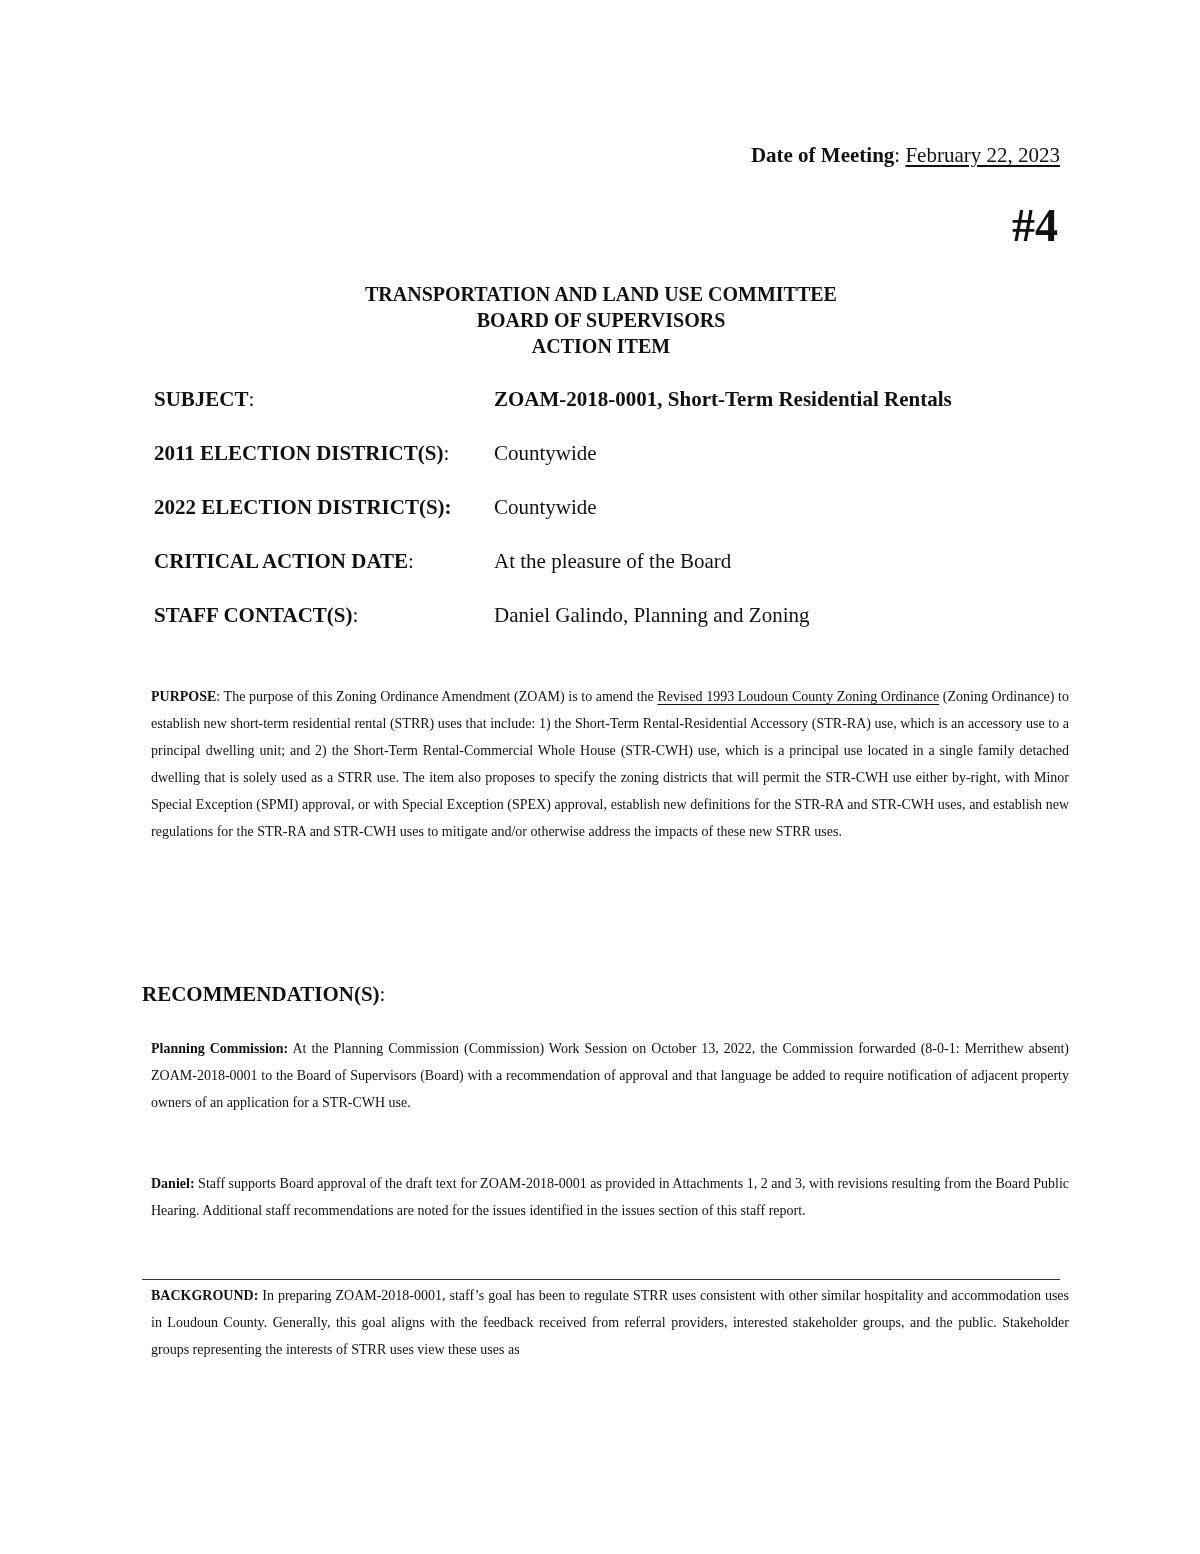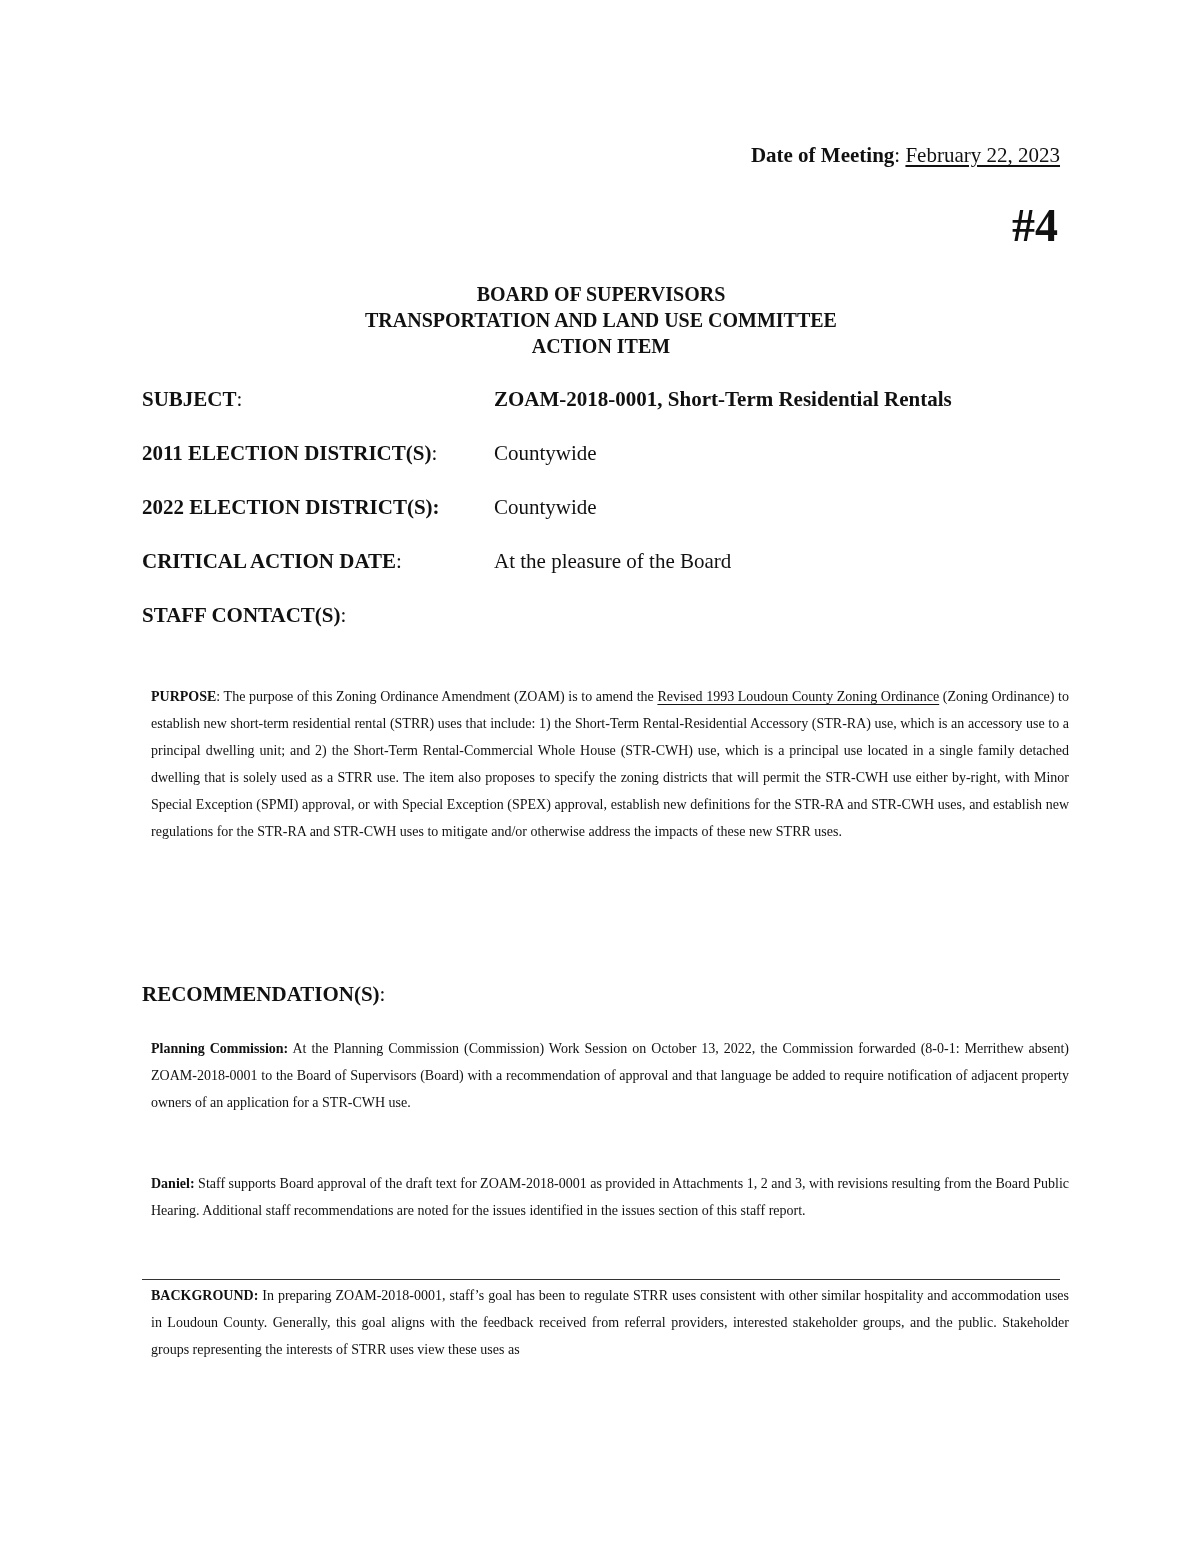--- a/index.html
+++ b/index.html
@@ -52,21 +52,21 @@
     .header-block div { white-space: nowrap; }
     .field-row {
       position: absolute;
       left: 0;
       width: 918px;
       font-size: 21px;
       line-height: 27px;
     }
     .field-label {
       position: absolute;
-      left: 0;
+      left: 12px;
       top: 0;
       white-space: nowrap;
     }
     .field-label .lbl { font-weight: bold; }
     .field-value {
       position: absolute;
       left: 352px;
       top: 0;
       white-space: nowrap;
     }
@@ -104,22 +104,22 @@
 
 <div class="page">
 
   <div class="meeting-date">
     <span class="label">Date of Meeting</span><span>: </span><span class="value">February 22, 2023</span>
   </div>
 
   <div class="item-number">#4</div>
 
   <div class="header-block">
+    <div>TRANSPORTATION AND LAND USE COMMITTEE</div>
     <div>BOARD OF SUPERVISORS</div>
-    <div>TRANSPORTATION AND LAND USE COMMITTEE</div>
     <div>ACTION ITEM</div>
   </div>
 
   <div class="field-row" style="top:386px;">
     <span class="field-label"><span class="lbl">SUBJECT</span><span>:</span></span>
     <span class="field-value bold">ZOAM-2018-0001, Short-Term Residential Rentals</span>
   </div>
 
   <div class="field-row" style="top:440px;">
     <span class="field-label"><span class="lbl">2011 ELECTION DISTRICT(S)</span><span>:</span></span>
@@ -132,20 +132,21 @@
   </div>
 
   <div class="field-row" style="top:548px;">
     <span class="field-label"><span class="lbl">CRITICAL ACTION DATE</span><span>:</span></span>
     <span class="field-value">At the pleasure of the Board</span>
   </div>
 
   <div class="field-row" style="top:602px;">
     <span class="field-label"><span class="lbl">STAFF CONTACT(S)</span><span>:</span></span>
     <span class="field-value">
+      <div>Daniel Galindo, Planning and Zoning</div>
     </span>
   </div>
 
   <div class="para" style="top:683px;"><span class="lead">PURPOSE</span><span>: </span><span>The purpose of this Zoning Ordinance Amendment (ZOAM)  is to amend the </span><span class="u">Revised 1993 Loudoun County Zoning Ordinance</span><span> (Zoning Ordinance) to establish new short-term residential rental (STRR) uses that include: 1) the Short-Term Rental-Residential Accessory (STR-RA) use, which is an accessory use to a principal dwelling unit; and 2) the Short-Term Rental-Commercial Whole House (STR-CWH) use, which is a principal use located in a single family detached dwelling that is solely used as a STRR use. The item also proposes to specify the zoning districts that will permit the STR-CWH use either by-right, with Minor Special Exception (SPMI) approval, or with Special Exception (SPEX) approval, establish new definitions for the STR-RA and STR-CWH uses, and establish new regulations for the STR-RA and STR-CWH uses to mitigate and/or otherwise address the impacts of these new STRR uses.</span></div>
 
   <div class="section-heading" style="top:981px;"><span>RECOMMENDATION(S)</span><span class="colon">:</span></div>
 
   <div class="para" style="top:1035px;"><span class="lead">Planning Commission:</span><span> At the Planning Commission (Commission) Work Session on October 13, 2022, the Commission forwarded (8-0-1: Merrithew absent) ZOAM-2018-0001 to the Board of Supervisors (Board) with a recommendation of approval and that language be added to require notification of adjacent property owners of an application for a STR-CWH use.</span></div>
 
   <div class="para" style="top:1170px;"><span class="lead">Daniel:</span><span> Staff supports Board approval of the draft text for ZOAM-2018-0001 as provided in Attachments 1, 2 and 3, with revisions resulting from the Board Public Hearing. Additional staff recommendations are noted for the issues identified in the issues section of this staff report.</span></div>

